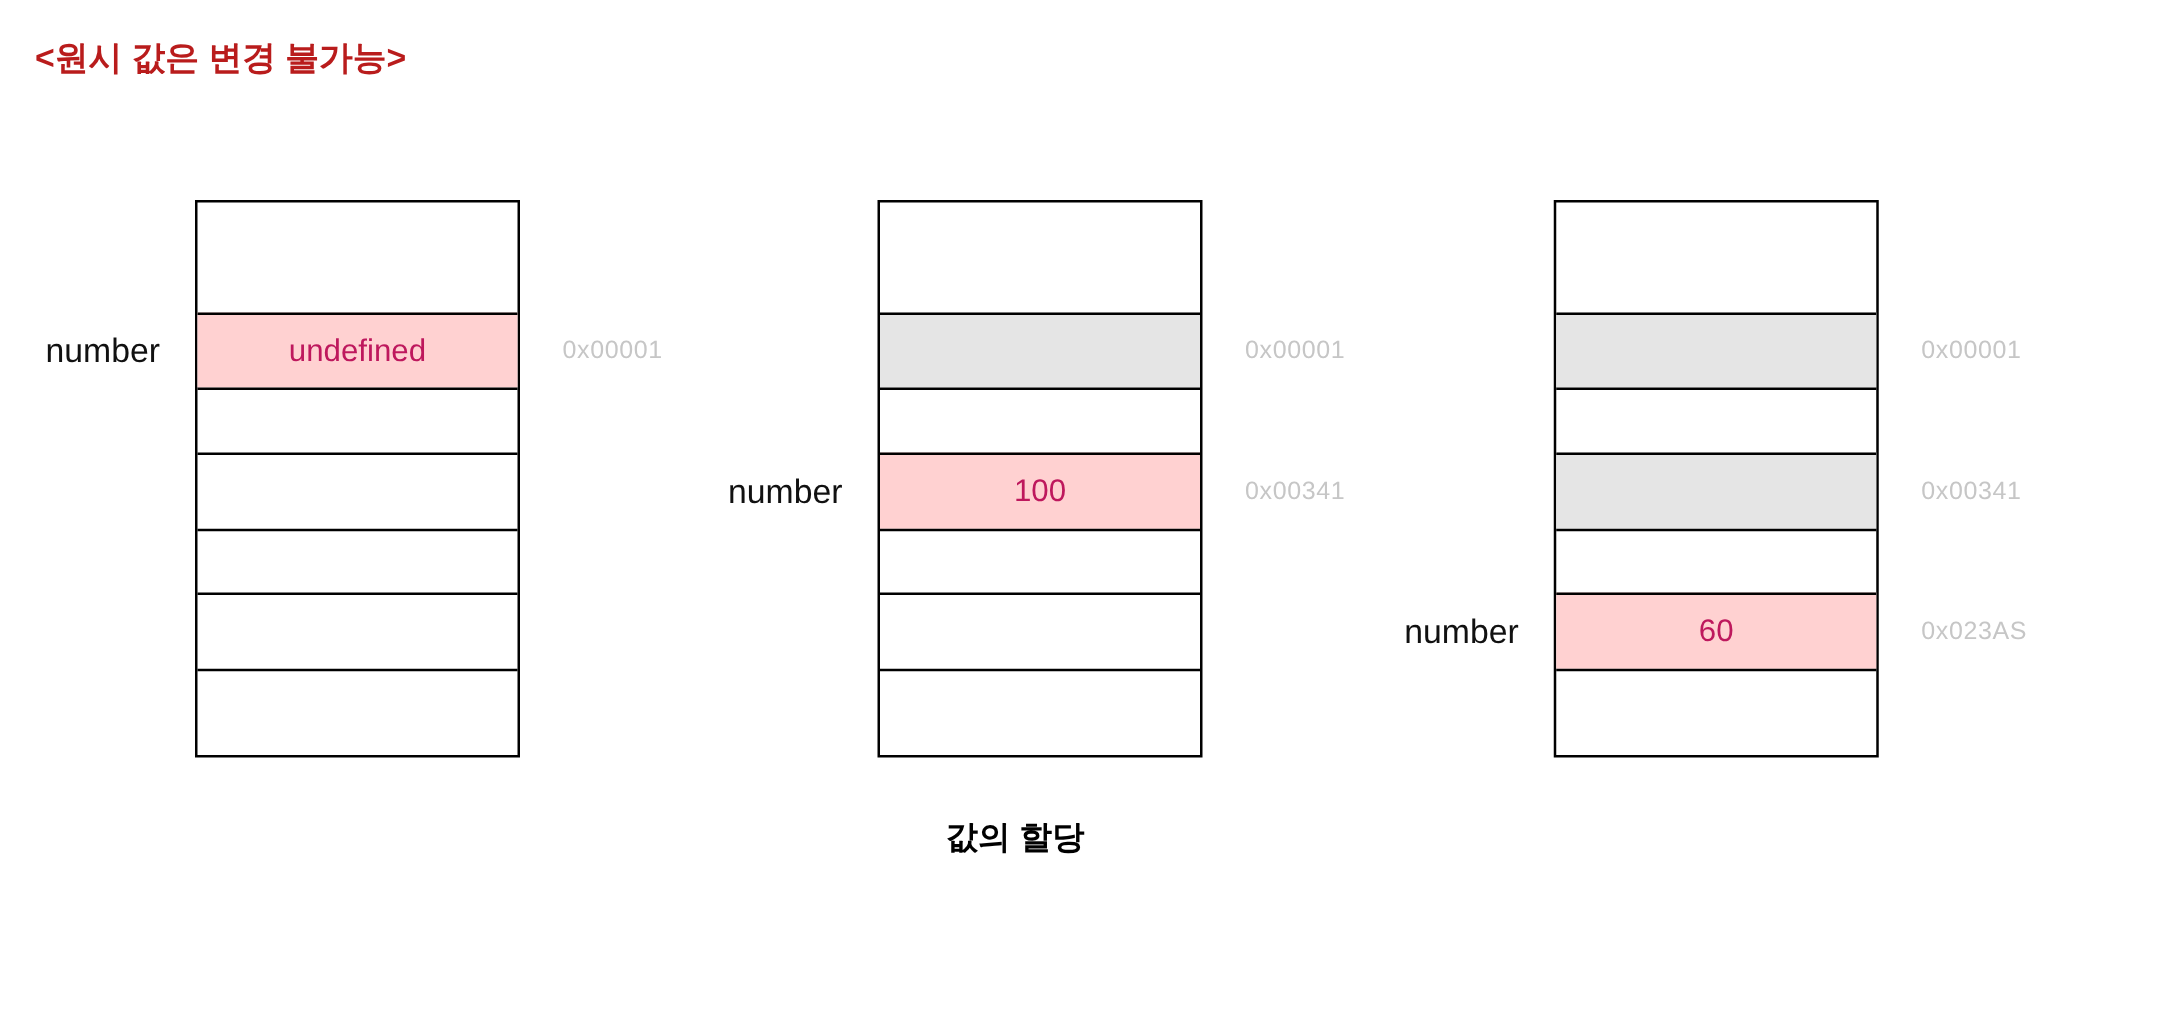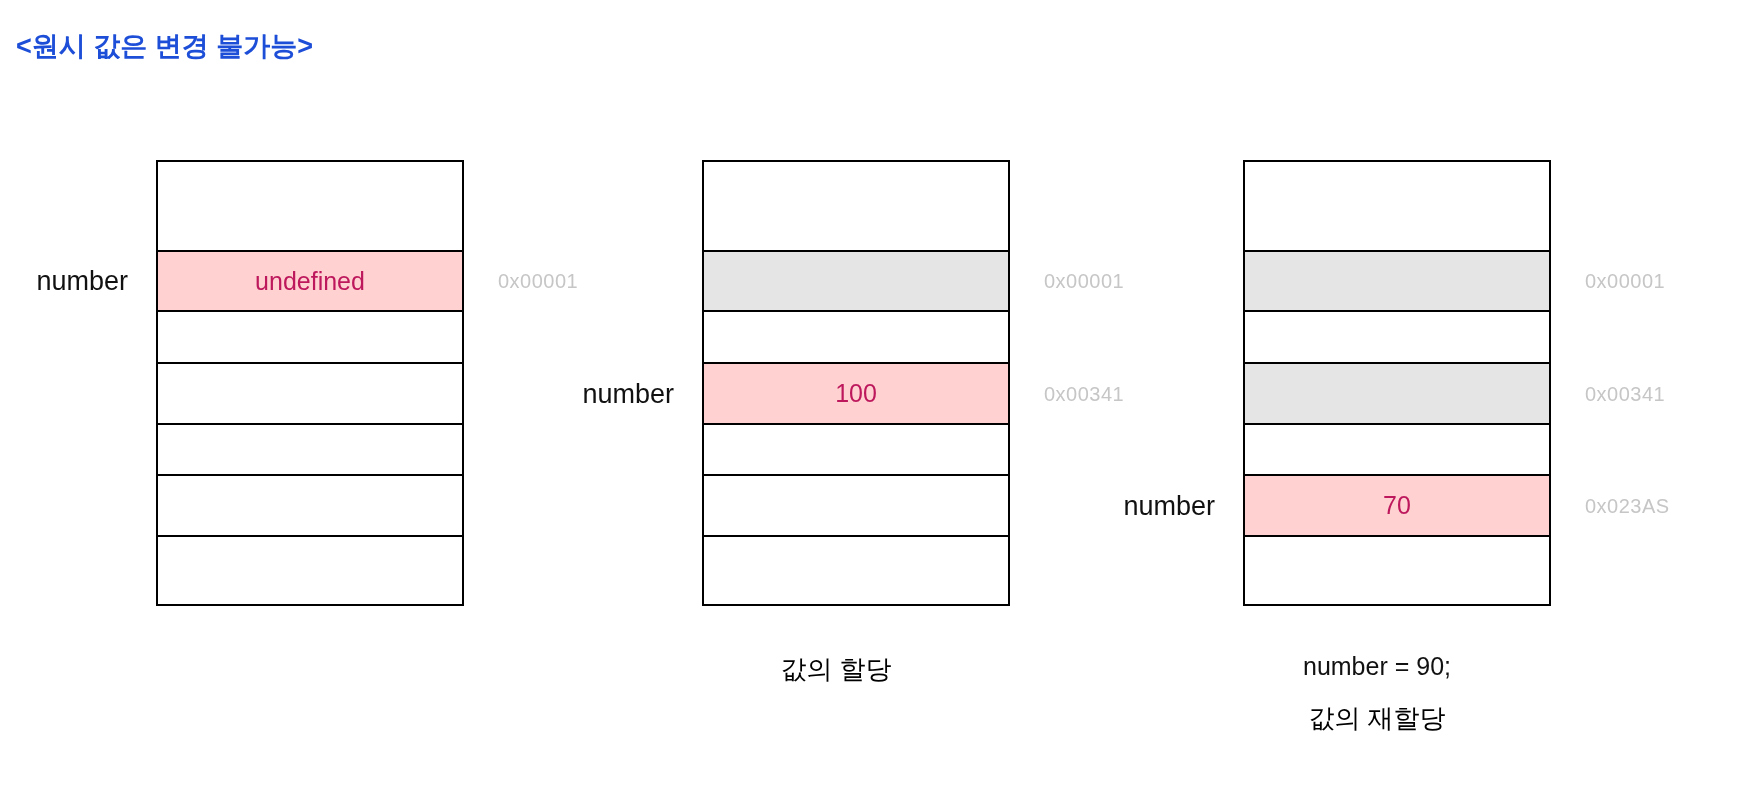--- a/index.html
+++ b/index.html
@@ -6,27 +6,27 @@
   body {
     width: 1742px; height: 810px;
     position: relative;
     background: #ffffff;
     font-family: "Liberation Sans", "DejaVu Sans", sans-serif;
     color: #111111;
     overflow: hidden;
   }
   .page-title {
     position: absolute;
-    left: 16px; top: 28px;
+    left: 28px; top: 28px;
     font-size: 27px;
     font-weight: bold;
-    color: #1d4ed8;
+    color: #b91c1c;
     white-space: nowrap;
   }
-  .diagram { position: absolute; top: 160px; width: 308px; }
+  .diagram { position: absolute; top: 160px; width: 260px; }
   .diagram-1 { left: 156px; }
   .diagram-2 { left: 702px; }
   .diagram-3 { left: 1243px; }
   .memory-box { border: 2px solid #000000; background: #ffffff; }
   .row { position: relative; box-sizing: border-box; }
   .row + .row { border-top: 2px solid #000000; }
   .r0 { height: 88px; }
   .r1 { height: 60px; }
   .r2 { height: 52px; }
   .r3 { height: 61px; }
@@ -46,21 +46,21 @@
     font-size: 27px; color: #111111; white-space: nowrap;
   }
   .cell-address {
     position: absolute; left: calc(100% + 36px); top: 50%;
     transform: translateY(-50%);
     font-size: 20px; color: #C6C6C6;
     letter-spacing: 0.5px; white-space: nowrap;
   }
   .captions { position: relative; left: -20px; margin-top: 46px; text-align: center; }
   .caption-code { font-size: 25px; color: #111111; }
-  .caption-title { font-size: 26px; font-weight: normal; margin-top: 20px; color: #000000; }
+  .caption-title { font-size: 26px; font-weight: bold; color: #000000; }
 </style>
 </head>
 <body>
 
 <div class="page-title">&lt;원시 값은 변경 불가능&gt;</div>
 
 <div class="diagram diagram-1">
   <div class="memory-box">
     <div class="row r0">
       <span class="cell-label"></span>
@@ -165,26 +165,22 @@
       <span class="cell-value"></span>
       <span class="cell-address">0x00341</span>
     </div>
     <div class="row r4">
       <span class="cell-label"></span>
       <span class="cell-value"></span>
       <span class="cell-address"></span>
     </div>
     <div class="row r5 fill-pink">
       <span class="cell-label">number</span>
-      <span class="cell-value">70</span>
+      <span class="cell-value">60</span>
       <span class="cell-address">0x023AS</span>
     </div>
     <div class="row r6">
       <span class="cell-label"></span>
       <span class="cell-value"></span>
       <span class="cell-address"></span>
     </div>
   </div>
-  <div class="captions">
-    <div class="caption-code">number = 90;</div>
-    <div class="caption-title">값의 재할당</div>
-  </div>
 </div>
 
 </body></html>

